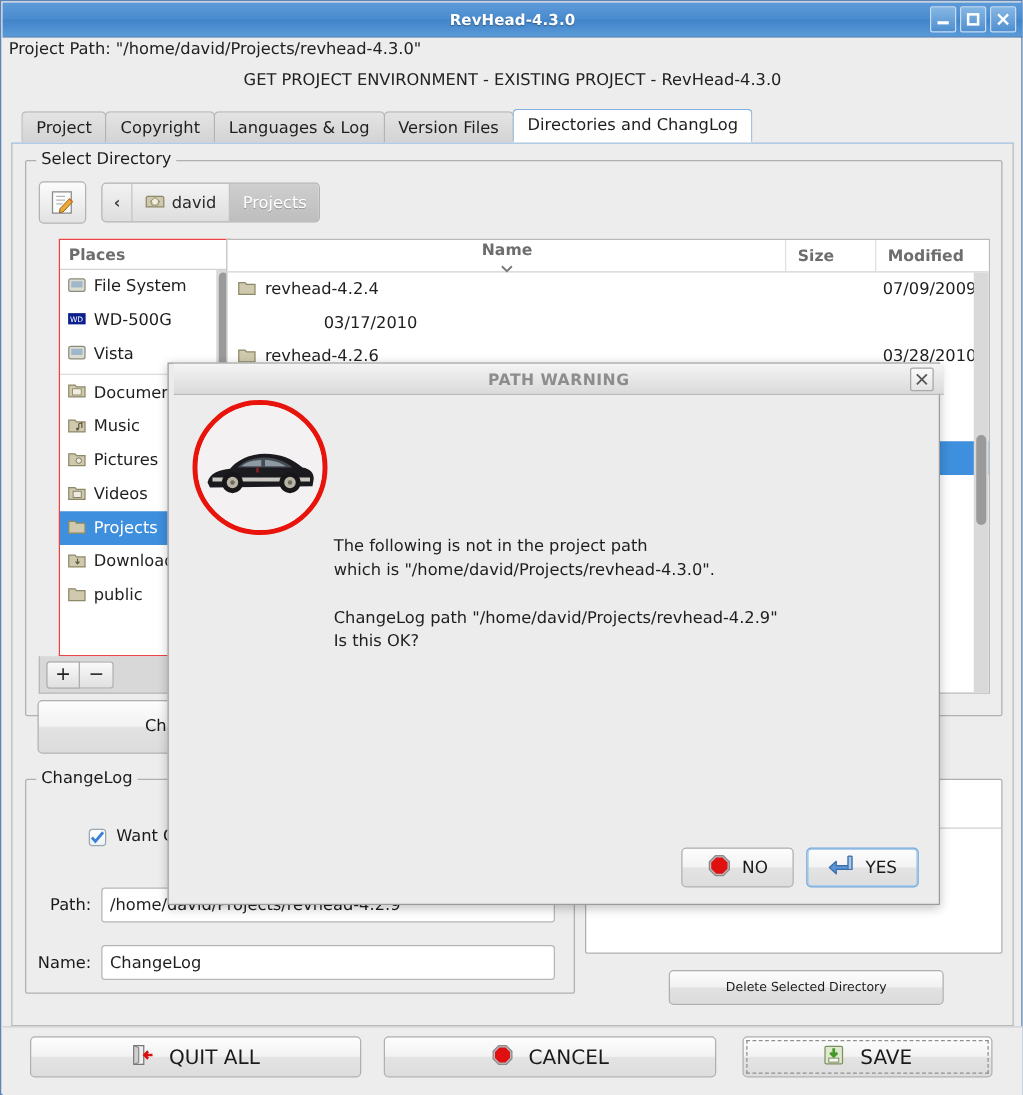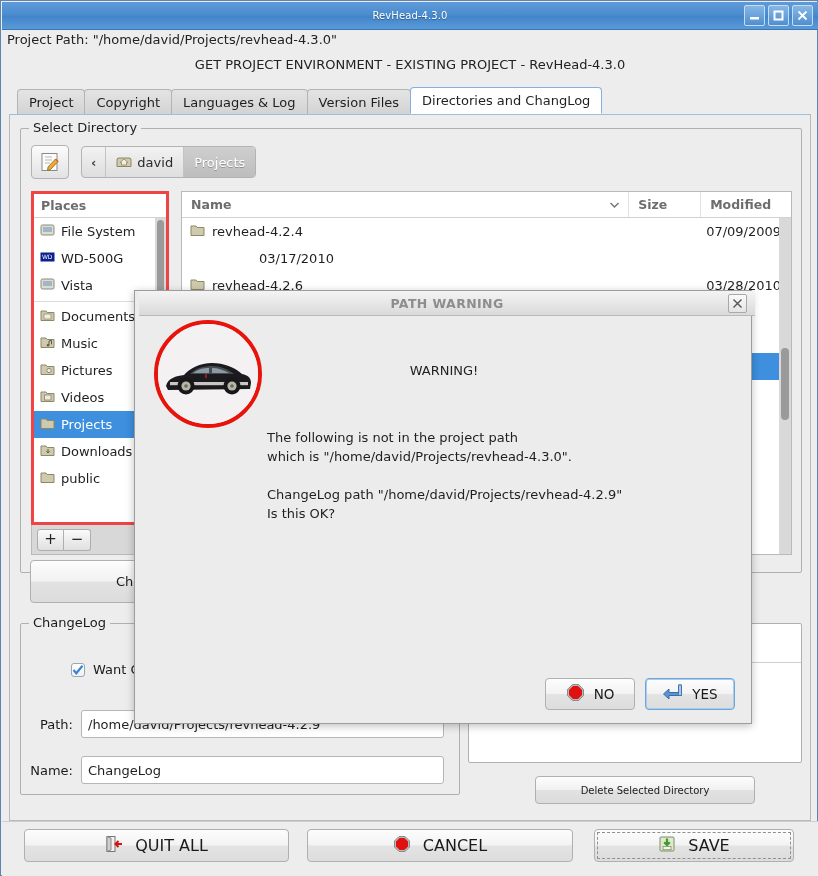--- a/index.html
+++ b/index.html
@@ -22,22 +22,22 @@
   }
   #titlebar {
     position: absolute; left: 1px; top: 1px;
     width: 816px; height: 28px;
     background: linear-gradient(to bottom, #5e9ad9 0%, #4a8ccf 48%, #4184c9 52%, #599ad8 100%);
     border-bottom: 1px solid #3a74b5;
     display: flex; align-items: center; justify-content: center;
   }
   #titlebar-title {
     color: #ffffff;
-    font-size: 10px;
-    font-weight: normal;
+    font-size: 12px;
+    font-weight: bold;
     letter-spacing: 0.1px;
     text-shadow: 0 1px 1px rgba(0,0,0,.35);
   }
   .win-btns {
     position: absolute; right: 5px; top: 3px;
     display: flex; gap: 3px;
   }
   .win-btn {
     width: 21px; height: 21px;
     border: 1px solid #c5dcf2;
@@ -144,24 +144,24 @@
   .crumb.nav { padding: 0 9px; color: #444; font-weight: bold; }
   .crumb.current {
     background: linear-gradient(to bottom, #cfcfcf, #bdbdbd);
     color: #ffffff;
     text-shadow: 0 1px 0 rgba(0,0,0,.25);
     font-weight: normal;
   }
 
   
   #places-pane {
-    position: absolute; left: 10px; top: 62px;
+    position: absolute; left: 26px; top: 62px;
     width: 138px; height: 334px;
     background: #ffffff;
-    border: 3px solid #ef4444;
+    border: 1px solid #ef4444;
     overflow: hidden;
     text-align: center;
   }
   #places-header {
     height: 24px;
     background: #ffffff;
     border-bottom: 1px solid #d2d2d2;
     display: flex; align-items: center;
     padding-left: 7px;
     font-size: 12.5px; font-weight: bold; color: #6d6d6d;
@@ -223,21 +223,21 @@
     background: #ffffff;
     border-bottom: 1px solid #d2d2d2;
     font-size: 12.5px; font-weight: bold; color: #6d6d6d;
   }
   #files-header .col {
     display: flex; align-items: center;
     padding-left: 9px;
     border-right: 1px solid #e0e0e0;
     cursor: pointer;
   }
-  #files-header .col.name  { width: 448px; justify-content: space-between; padding-right: 8px;}
+  #files-header .col.name  { width: 448px; justify-content: space-between; padding-right: 8px; flex-direction: column;}
   #files-header .col.size  { width: 72px; }
   #files-header .col.mod   { width: 90px; border-right: none; }
   .frow {
     display: flex; height: 27px; align-items: center;
     font-size: 13px; color: #1f1f1f;
     cursor: pointer;
   }
   .frow.selected { background: #3e8fdd; color: #ffffff; }
   .frow .c-name { width: 448px; display: flex; align-items: center; gap: 7px; padding-left: 8px; }
   .frow .c-size { width: 72px; padding-left: 9px; }
@@ -743,21 +743,20 @@
         <circle cx="28" cy="62" r="8.5" fill="#17171a"></circle>
         <circle cx="28" cy="62" r="4.6" fill="#b9b5a6"></circle>
         <circle cx="28" cy="62" r="1.8" fill="#6d6a5e"></circle>
         <circle cx="74" cy="62" r="8.5" fill="#17171a"></circle>
         <circle cx="74" cy="62" r="4.6" fill="#b9b5a6"></circle>
         <circle cx="74" cy="62" r="1.8" fill="#6d6a5e"></circle>
         <rect x="47" y="50" width="2" height="4" fill="#8a2020"></rect>
       </svg>
     </div>
 
-    <div id="dlg-warning-word">WARNING!</div>
     <div id="dlg-body">The following is not in the project path
 which is "/home/david/Projects/revhead-4.3.0".
 
 ChangeLog path "/home/david/Projects/revhead-4.2.9"
 Is this OK?</div>
 
     <div id="dlg-buttons">
       <div class="dbtn">
         <span>
           <svg width="19" height="19" viewBox="0 0 19 19">

